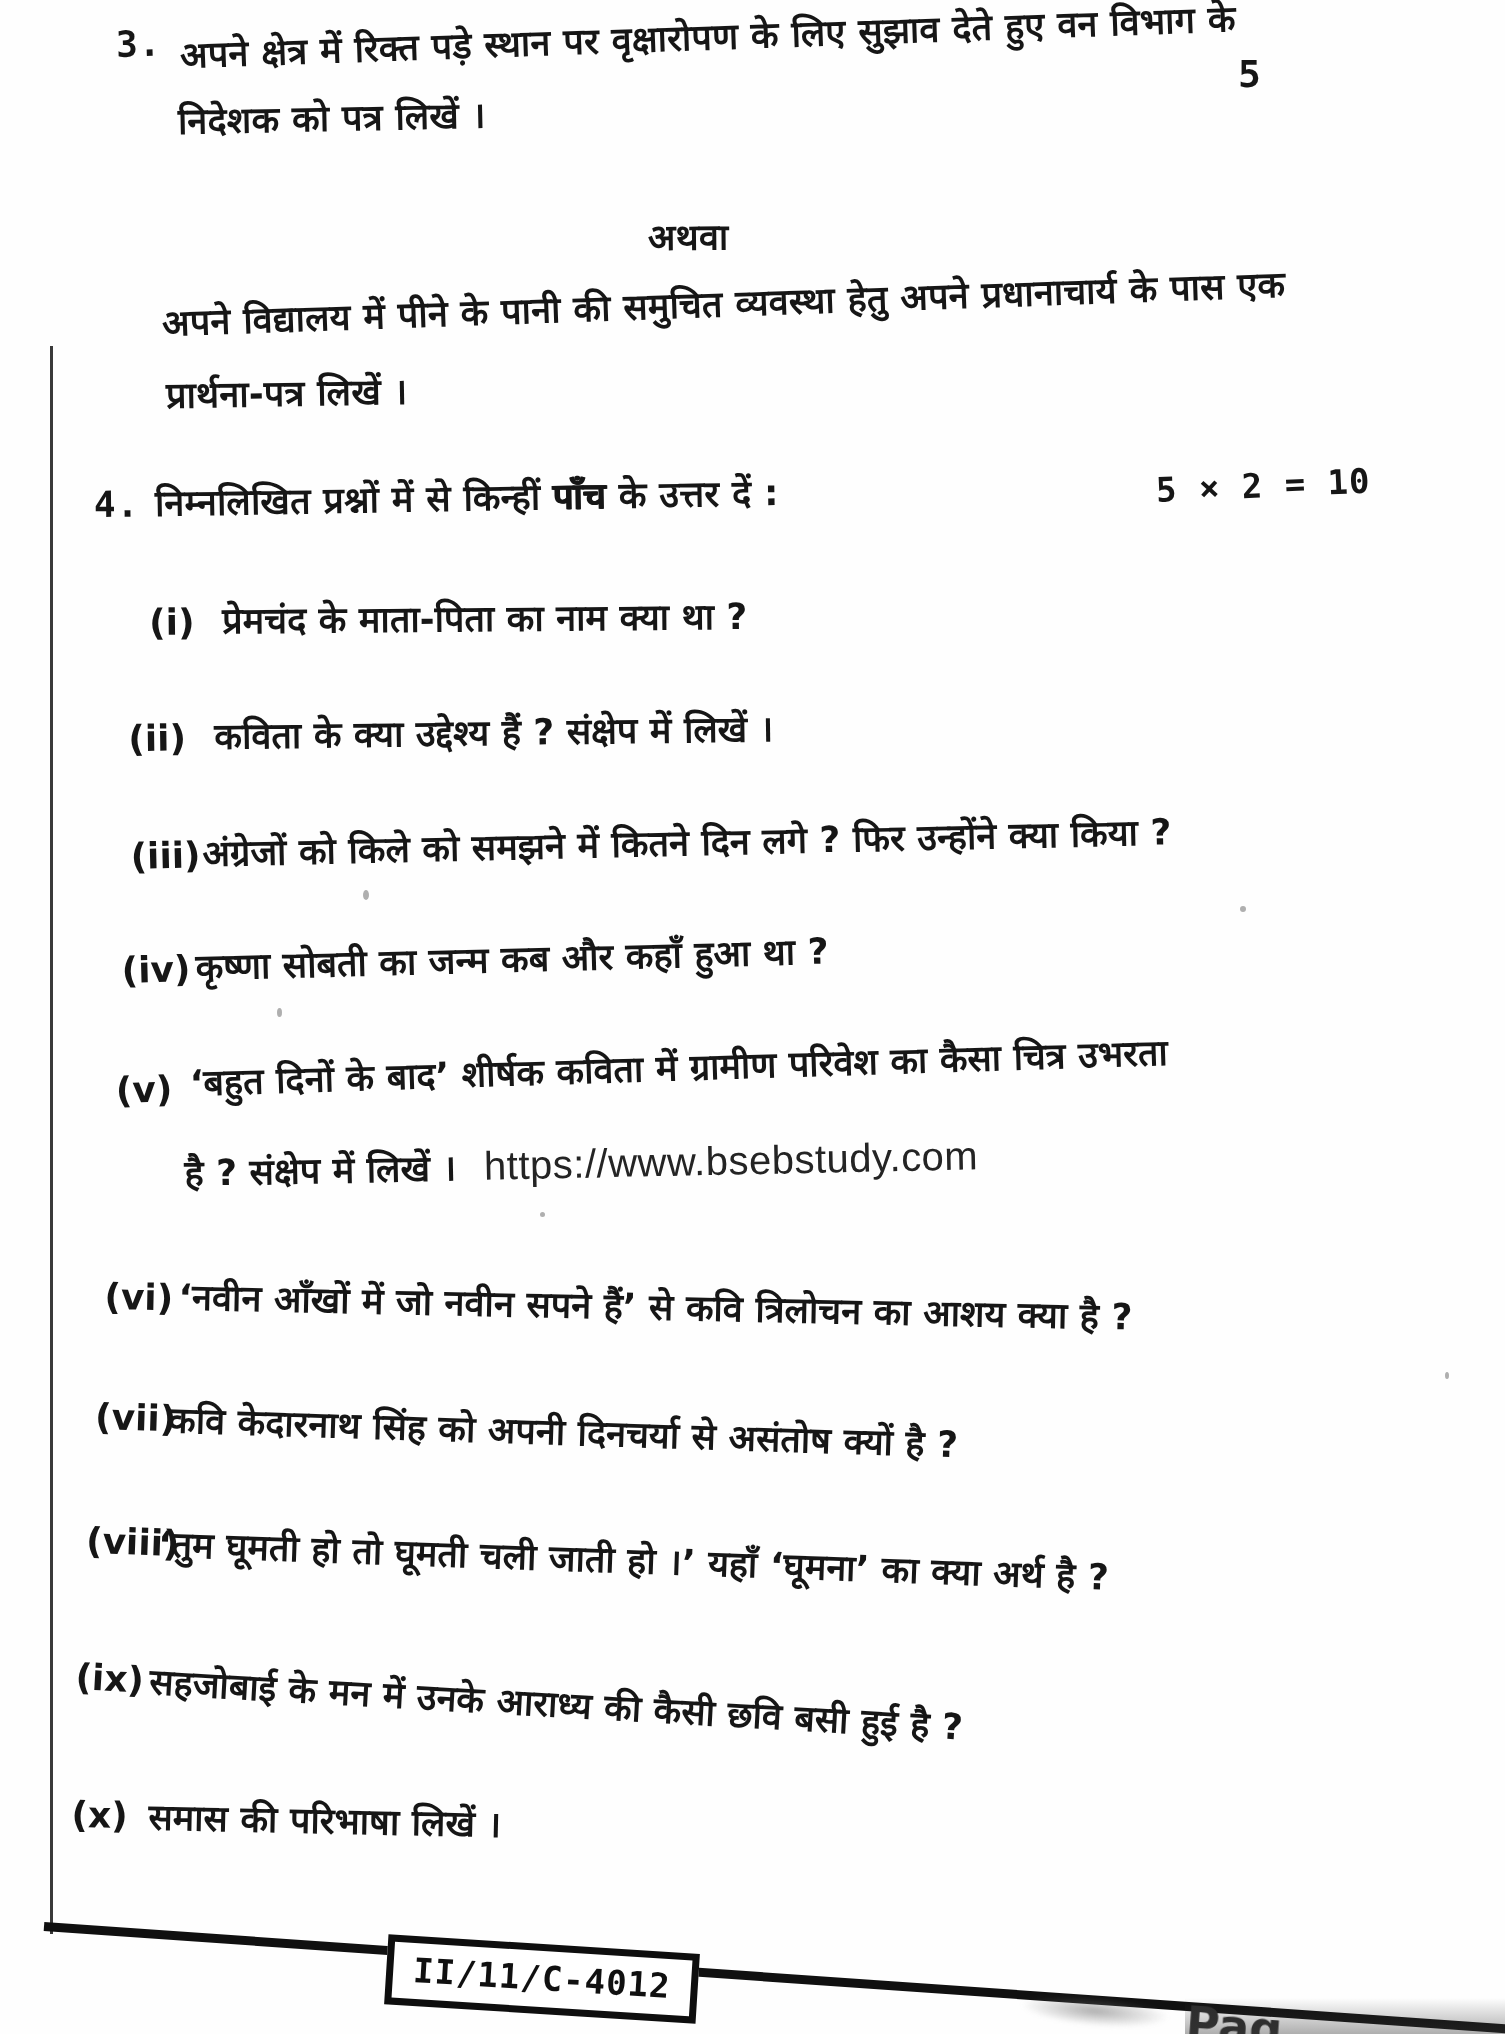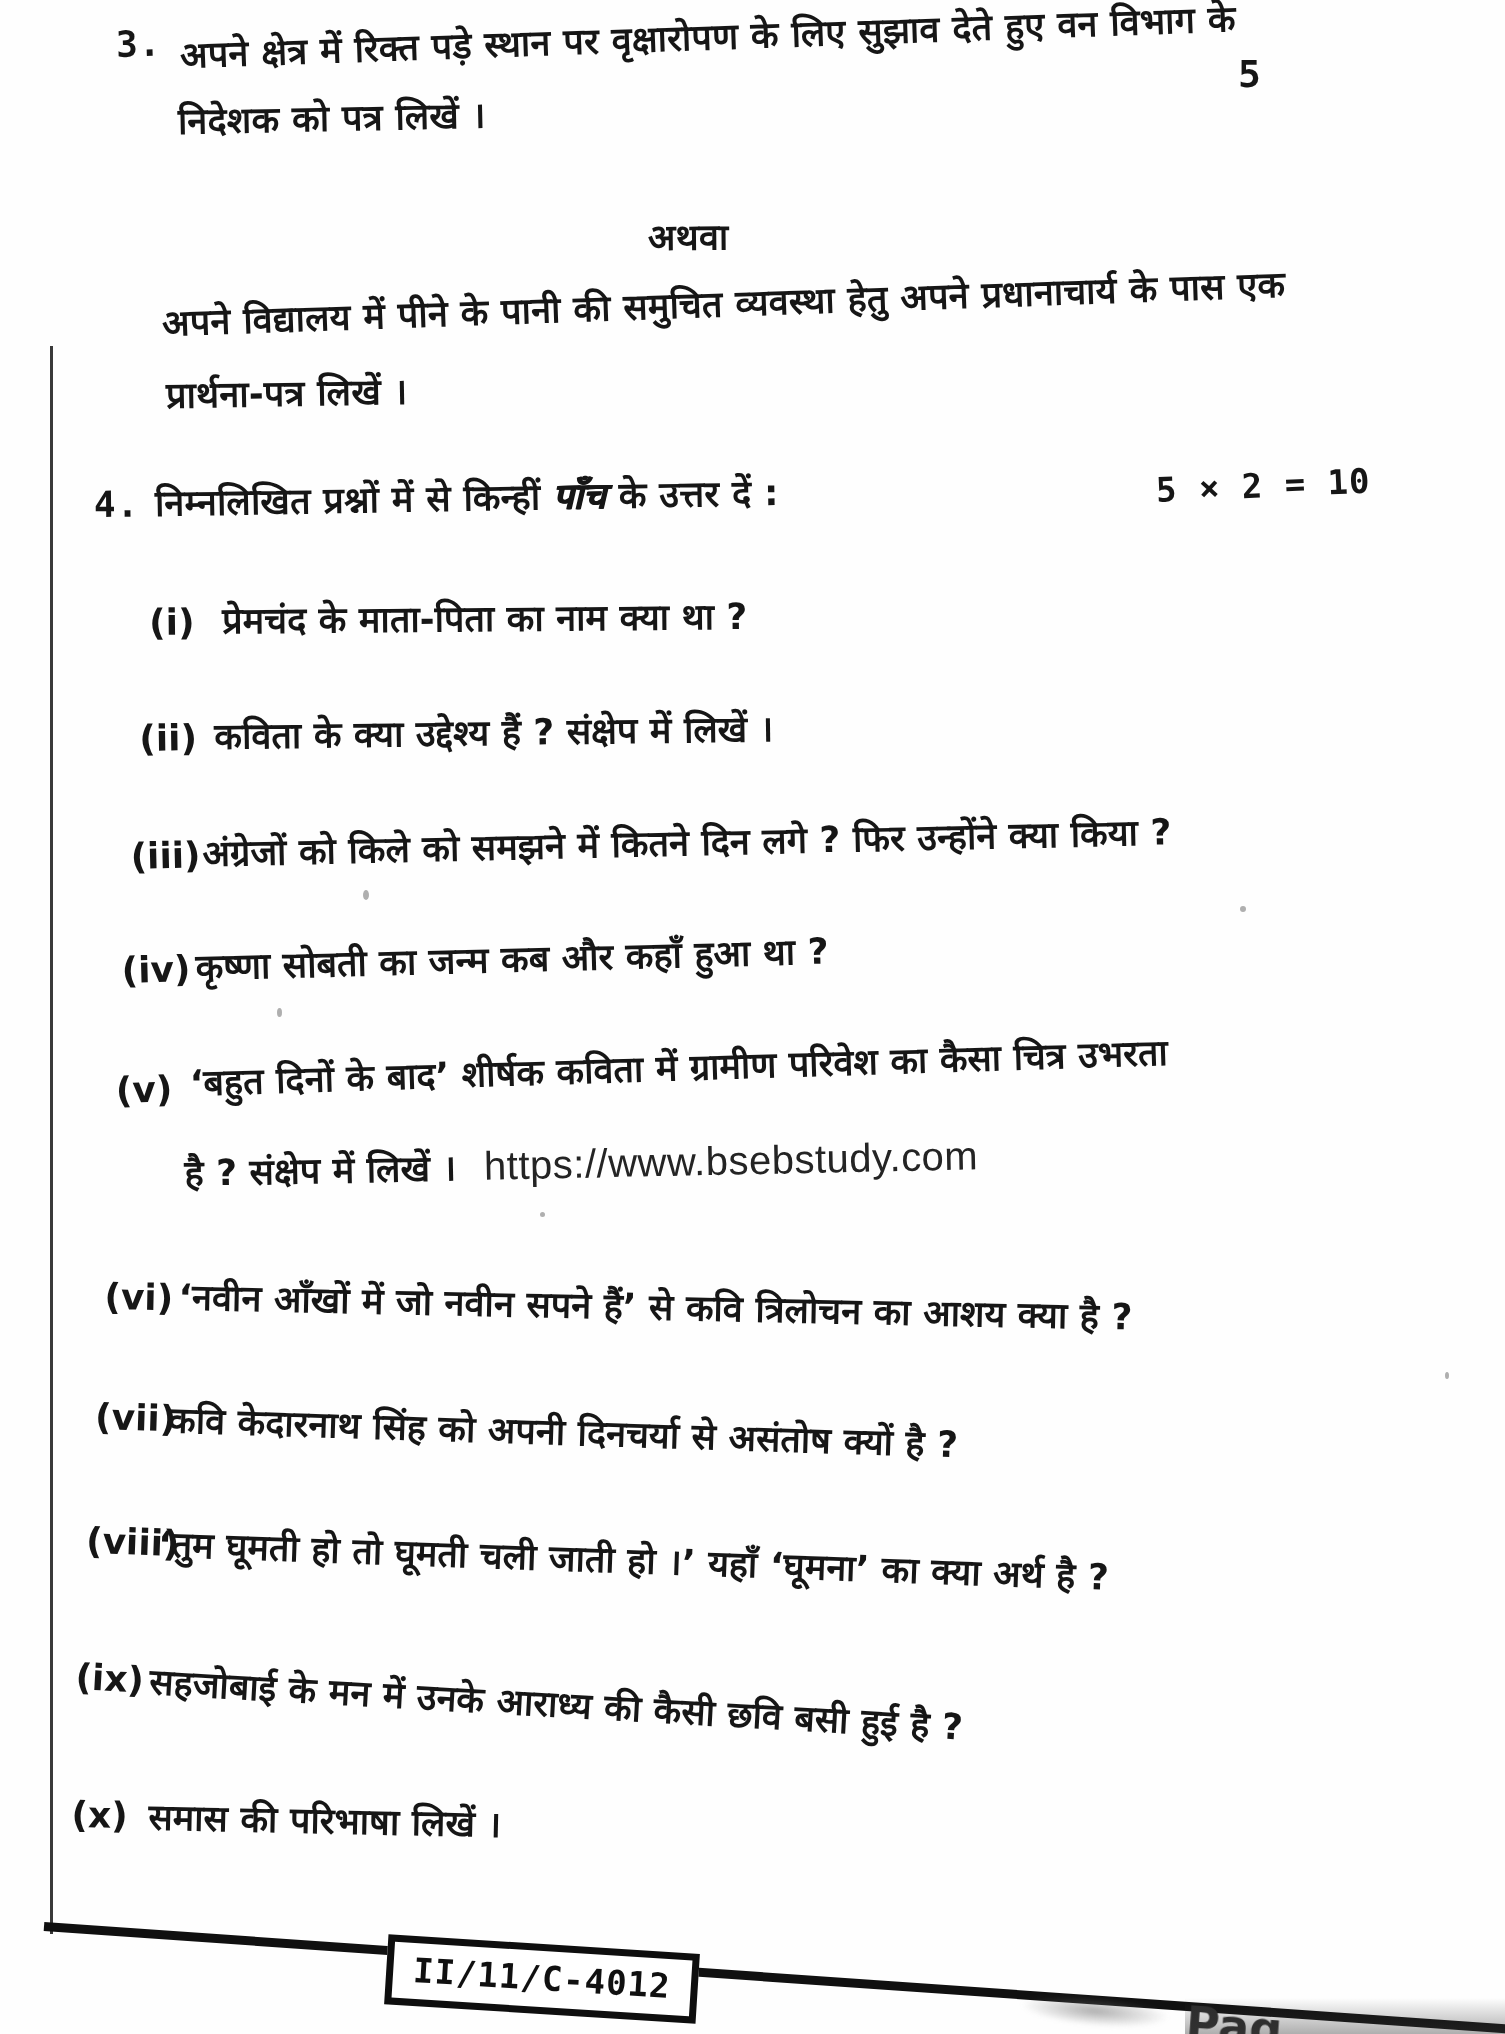--- a/index.html
+++ b/index.html
@@ -19,21 +19,21 @@
     letter-spacing:.2px;
     color:#161616;
     transform-origin:0 50%;
   }
   .mono{
     font-family:"DejaVu Sans Mono","Liberation Mono",monospace;
     font-weight:bold;
     letter-spacing:1px;
   }
   .center-bold{font-weight:bold;}
-  .xbold{text-shadow:.7px 0 0 #161616,-.7px 0 0 #161616;font-style:italic;}
+  .xbold{text-shadow:.7px 0 0 #161616,-.7px 0 0 #161616;}
   .qrow{position:absolute;left:0;width:100%;height:70px;}
   .qrow .lbl,.qrow .txt{
     position:absolute;
     white-space:nowrap;
     font-size:36px;font-weight:bold;color:#161616;
   }
   .url{
     font-family:"Liberation Sans","DejaVu Sans",sans-serif;
     font-weight:normal;
     font-size:40px;
@@ -96,21 +96,21 @@
   <span class="t mono" style="left:94px;top:484px;transform:rotate(-0.5deg);">4.</span>
   <span class="t" style="left:155px;top:478px;transform:rotate(-1deg);"><span>निम्नलिखित प्रश्नों में से किन्हीं </span><span class="xbold">पाँच</span><span> के उत्तर दें :</span></span>
   <span class="t mono" style="left:1156px;top:470px;font-size:34px;transform:rotate(-2.5deg);">5 × 2 = 10</span>
 
   <div class="qrow" style="top:596px;transform:rotate(-0.5deg);transform-origin:150px 0;">
     <span class="lbl" style="left:149px;top:6px">(i)</span>
     <span class="txt" style="left:222px;top:0">प्रेमचंद के माता-पिता का नाम क्या था ?</span>
   </div>
 
   <div class="qrow" style="top:712px;transform:rotate(-0.8deg);transform-origin:140px 0;">
-    <span class="lbl" style="left:139px;top:6px">(ii)</span>
+    <span class="lbl" style="left:128px;top:6px">(ii)</span>
     <span class="txt" style="left:214px;top:0">कविता के क्या उद्देश्य हैं ? संक्षेप में लिखें ।</span>
   </div>
 
   <div class="qrow" style="top:830px;transform:rotate(-1.3deg);transform-origin:130px 0;">
     <span class="lbl" style="left:130px;top:6px">(iii)</span>
     <span class="txt" style="left:202px;top:0">अंग्रेजों को किले को समझने में कितने दिन लगे ? फिर उन्होंने क्या किया ?</span>
   </div>
 
   <div class="qrow" style="top:944px;transform:rotate(-1.5deg);transform-origin:121px 0;">
     <span class="lbl" style="left:121px;top:6px">(iv)</span>

